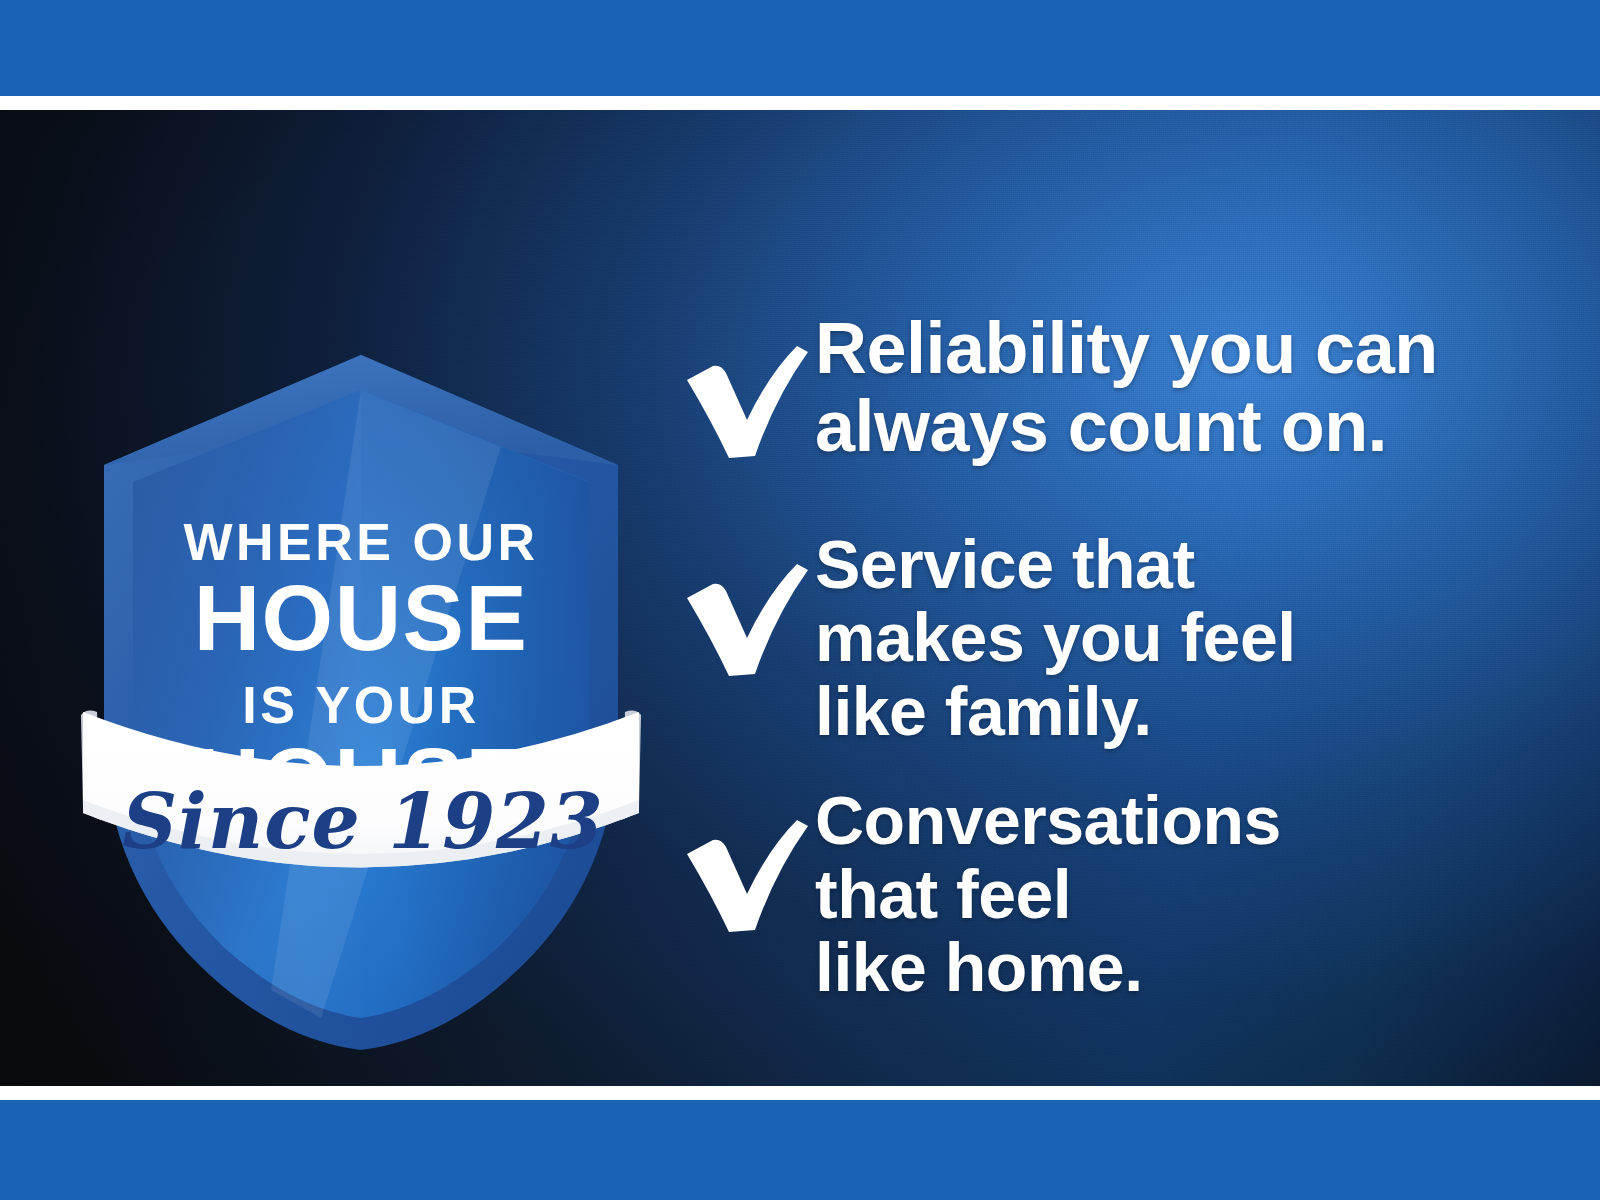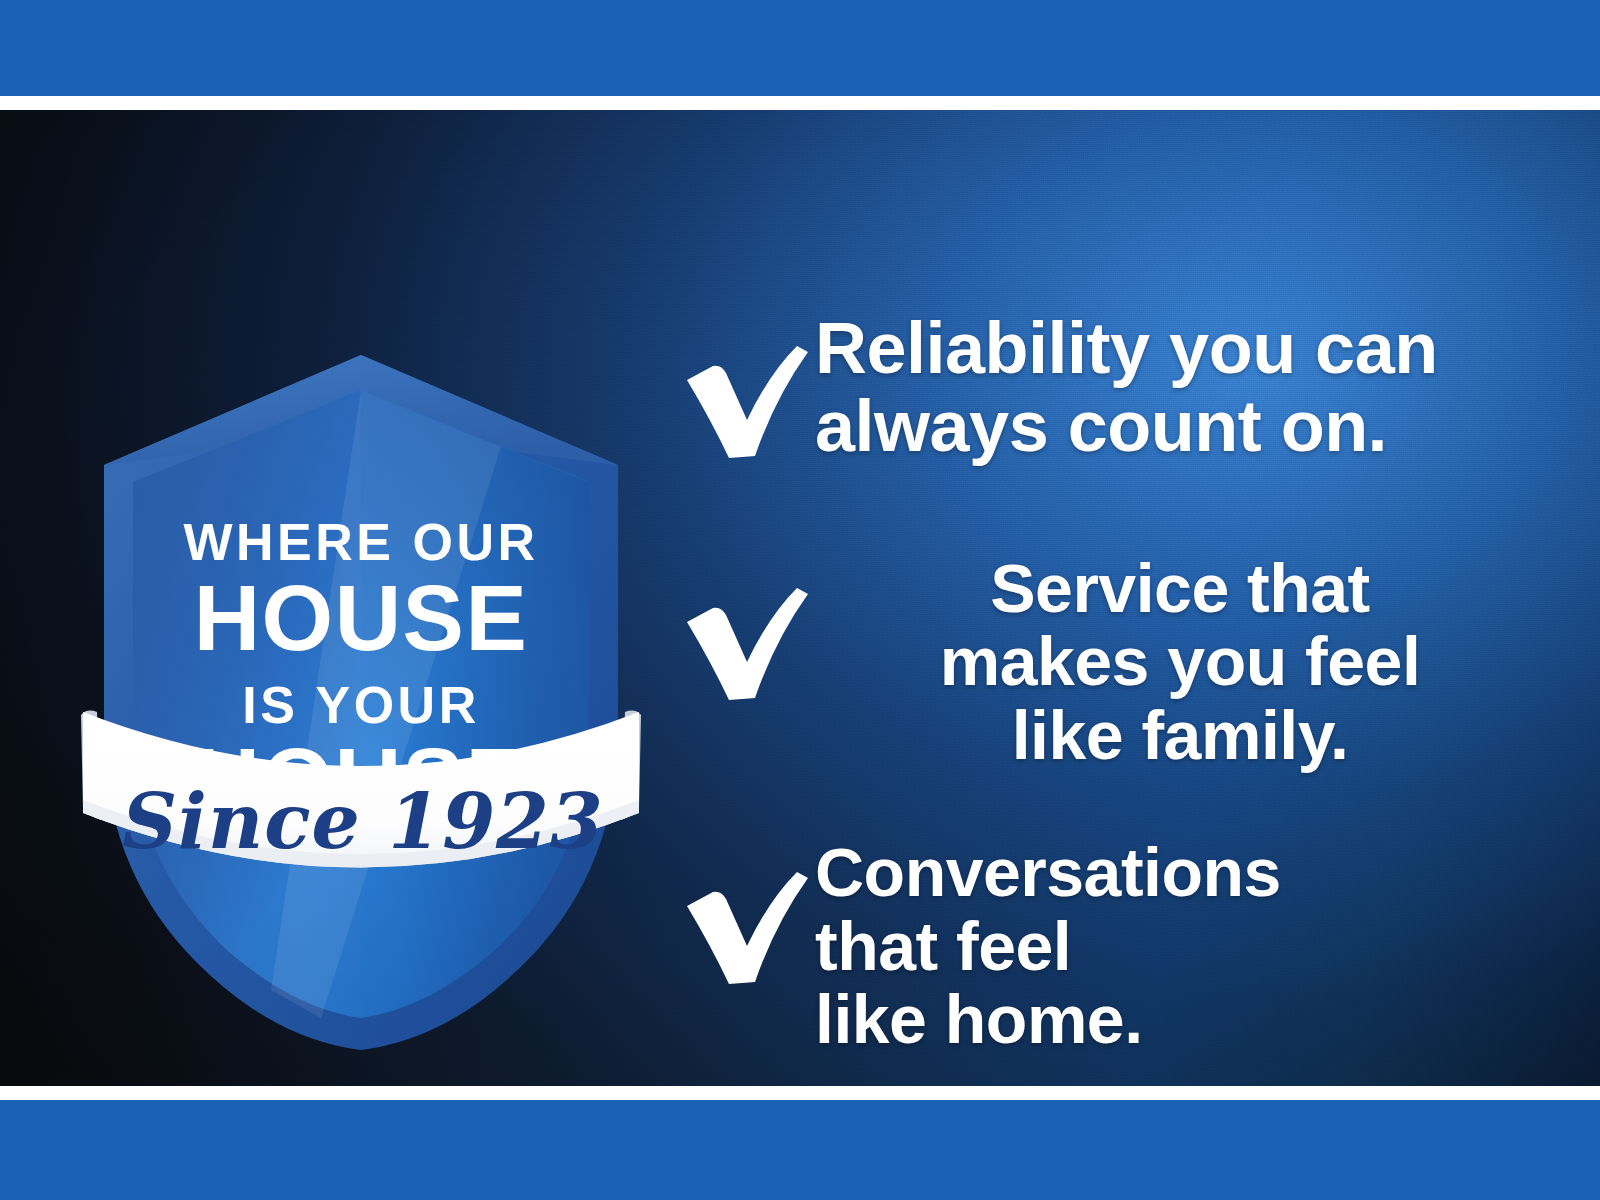--- a/index.html
+++ b/index.html
@@ -120,21 +120,21 @@
   
   #bullets {
     position: absolute;
     left: 665px;
     top: 200px;
     width: 880px;
   }
   .bullet-row {
     display: flex;
     align-items: flex-start;
-    margin-bottom: 84px;
+    margin-bottom: 60px;
   }
   .bullet-row:last-child { margin-bottom: 8px; }
 
   .check-icon {
     flex: 0 0 auto;
     width: 150px;
     height: 140px;
     margin-top: 18px;
   }
   .check-icon svg { display: block; width: 100%; height: 100%; }
@@ -145,21 +145,21 @@
     font-family: "Liberation Sans", sans-serif;
     font-weight: bold;
     font-size: 72px;
     line-height: 1.08;
     letter-spacing: -0.5px;
     text-shadow: 0 2px 5px rgba(0,0,0,0.30);
     white-space: pre-line;
   }
   .bullet-row.row-2 .bullet-text,
   .bullet-row.row-3 .bullet-text { font-size: 68px; }
-  .bullet-row.row-2 { margin-bottom: 64px; text-align: center; }
+  .bullet-row.row-2 { margin-bottom: 36px; }
 </style>
 </head>
 <body>
 
 <div id="stage">
 
   <div id="brand-bar-top" class="brand-bar"></div>
   <div id="divider-top" class="divider-strip"></div>
 
   <div id="canvas">

